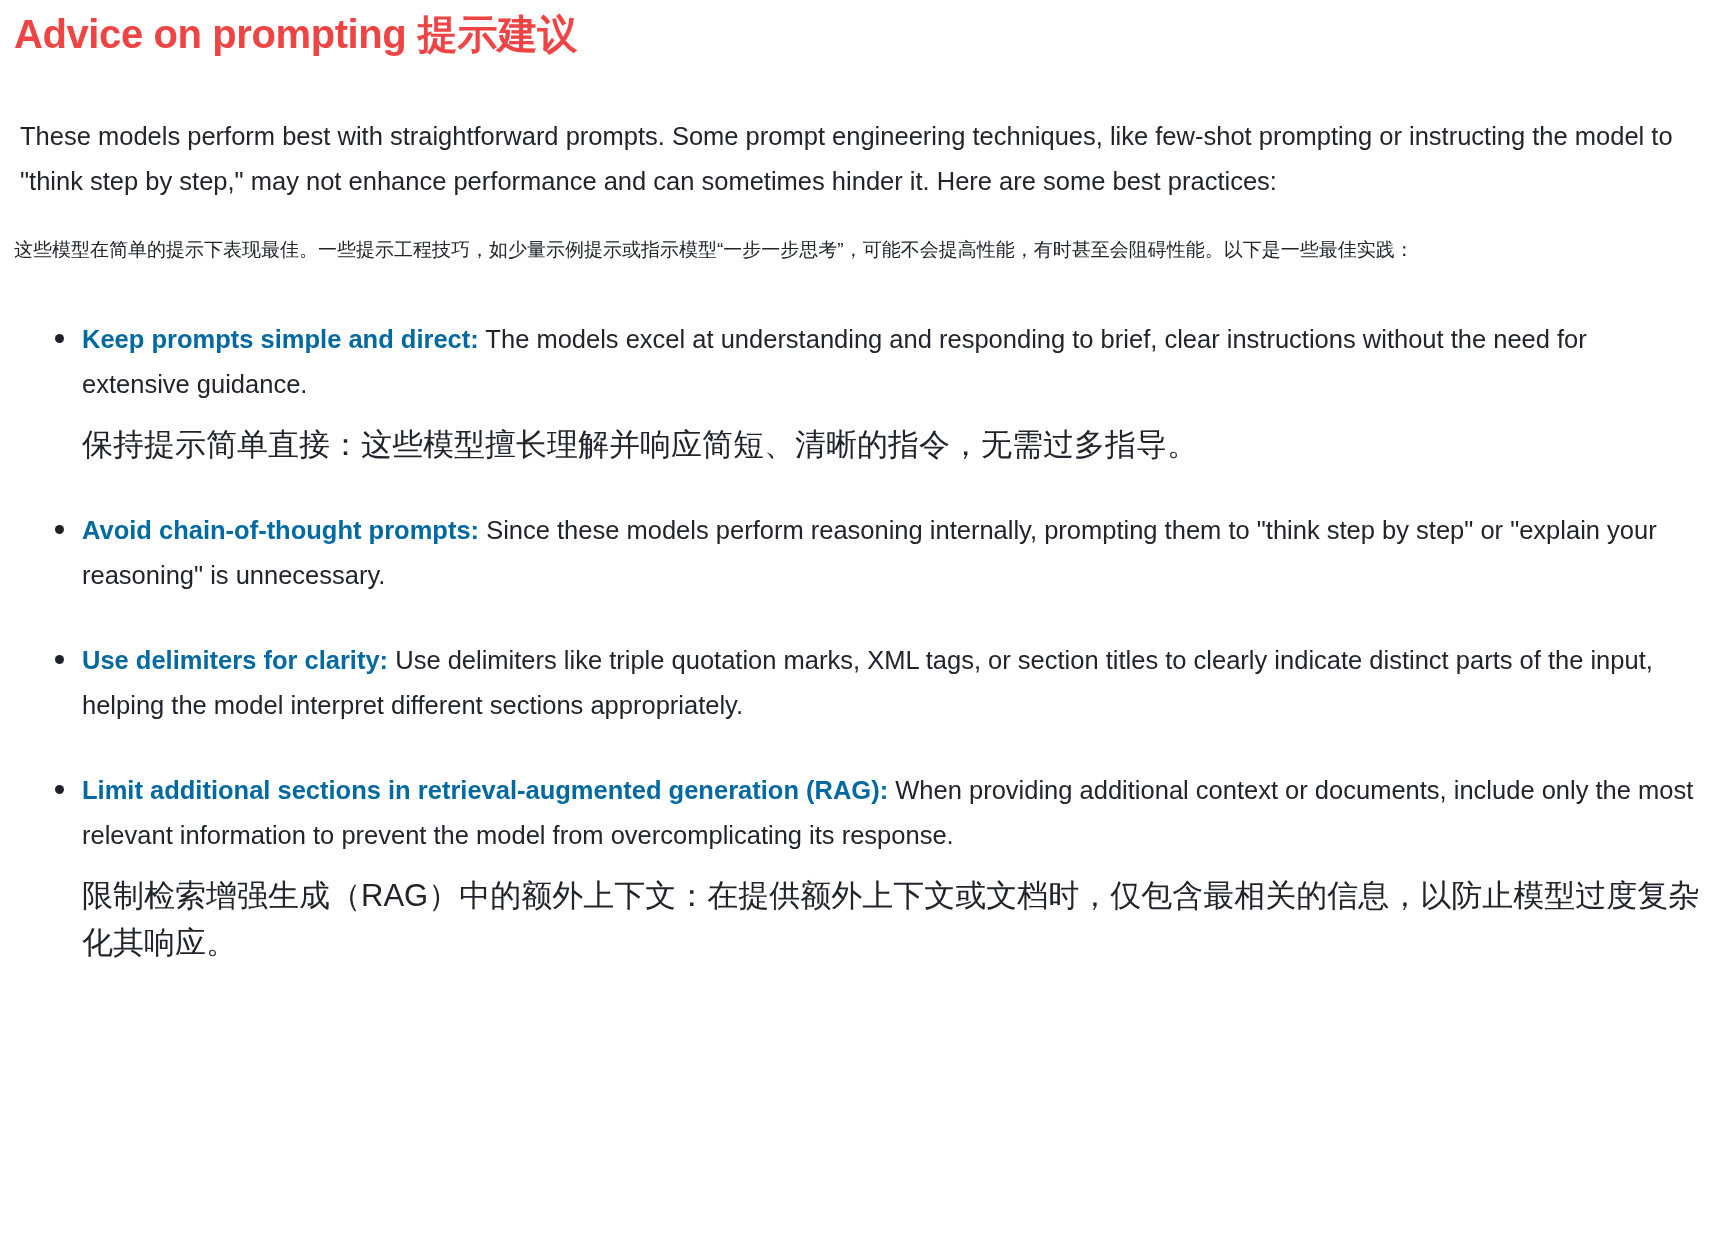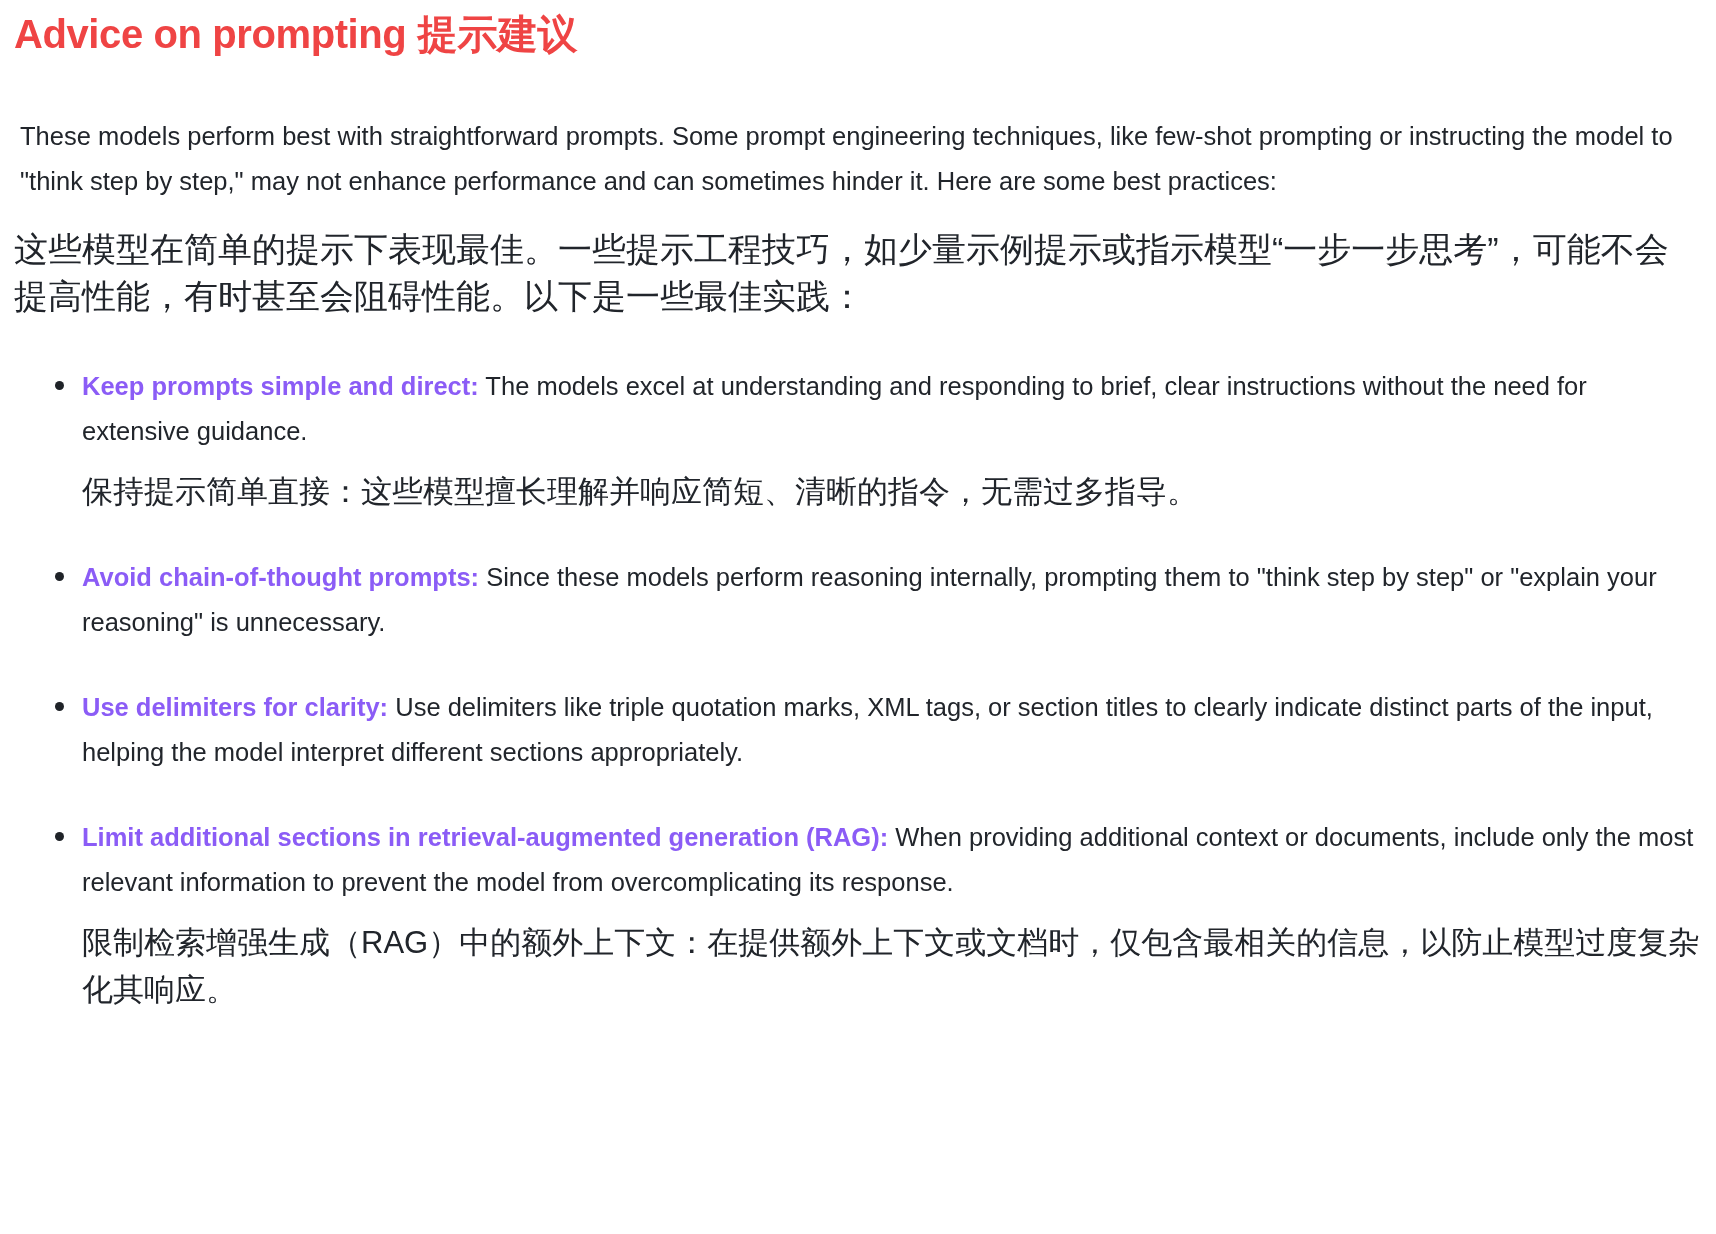--- a/index.html
+++ b/index.html
@@ -36,21 +36,21 @@
   }
   
   .intro-en {
     font-size: 25.5px;
     line-height: 45px;
     margin: 56px 0 0 6px;
     color: #21252b;
     max-width: 1690px;
   }
   .intro-cn {
-    font-size: 34px;
+    font-size: 19px;
     line-height: 47px;
     margin: 22px 0 0 0;
     color: #21252b;
     max-width: 1680px;
   }
   
   ul.tips {
     list-style: none;
     margin: 44px 0 0 0;
     padding: 0;
@@ -73,21 +73,21 @@
     background: #1f2328;
   }
   .tip-en {
     font-size: 25.5px;
     line-height: 45px;
     margin: 0;
     color: #21252b;
   }
   .tip-en .lead {
     font-weight: 700;
-    color: #8b5cf6;
+    color: #0369a1;
   }
   .tip-cn {
     font-size: 31px;
     line-height: 47px;
     margin: 14px 0 0 0;
     color: #21252b;
   }
 </style>
 </head>
 <body>

